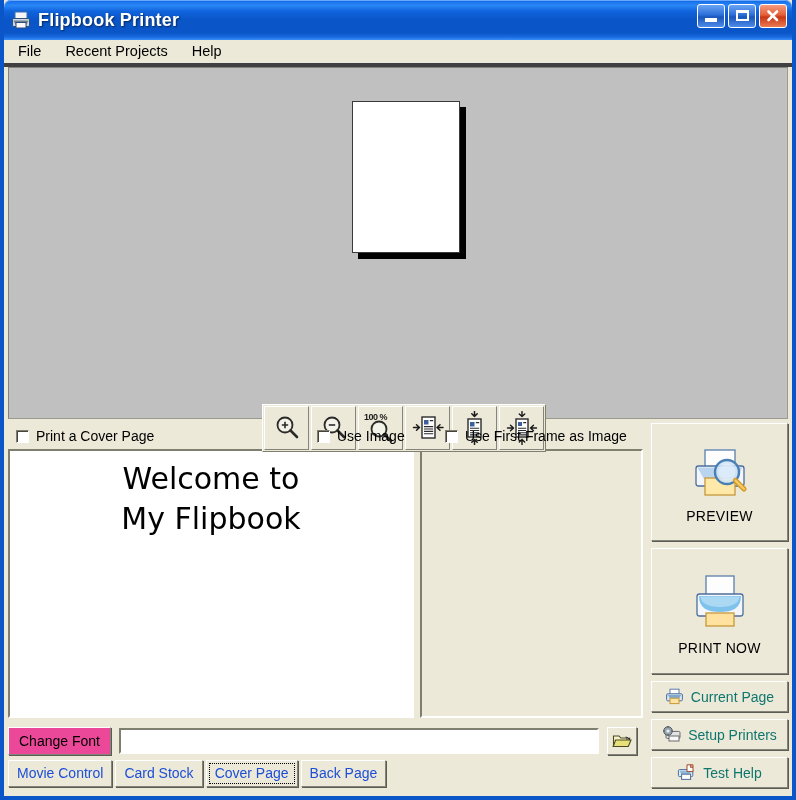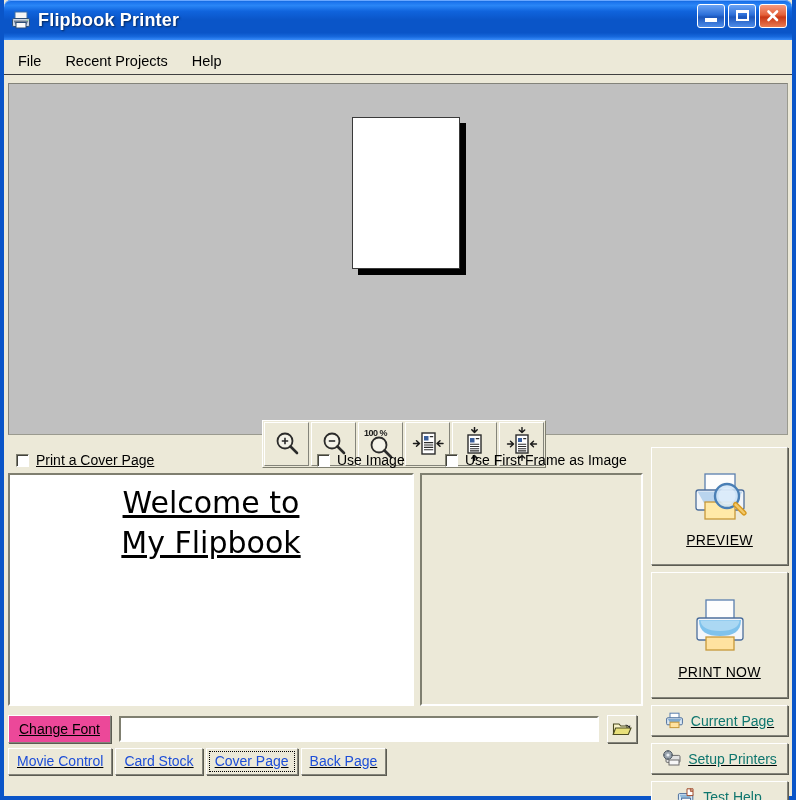--- a/index.html
+++ b/index.html
@@ -21,21 +21,20 @@
     left: 0; top: 0;
     width: 796px;
     height: 800px;
     box-sizing: border-box;
     border-left: 4px solid #0a55c8;
     border-right: 4px solid #0a55c8;
     border-bottom: 4px solid #0a55c8;
     background: #ece9d8;
     display: flex;
     flex-direction: column;
-    gap: 8px;
   }
 
   
   .titlebar {
     height: 40px;
     flex: 0 0 40px;
     position: relative;
     background: linear-gradient(to bottom,
         #0e62d6 0%, #1d76ee 6%, #2a86f6 14%,
         #1064dd 28%, #0a55c8 50%, #0a55c8 82%,
@@ -96,21 +95,21 @@
 
   
   .menubar {
     flex: 0 0 27px;
     height: 27px;
     background: #ece9d8;
     display: flex;
     align-items: center;
     padding-left: 10px;
     box-sizing: border-box;
-    border-bottom: 1px solid #404040;
+    border-bottom: 4px solid #404040;
   }
   .menu-item {
     font-size: 14.5px;
     color: #000;
     padding: 2px 10px 3px 4px;
     margin-right: 10px;
     cursor: default;
     white-space: nowrap;
   }
 
@@ -173,23 +172,22 @@
     letter-spacing: -0.5px;
     color: #1a1a1a;
     font-family: "Liberation Sans", sans-serif;
   }
 
   
   .lower {
     flex: 1 1 auto;
     display: flex;
     min-height: 0;
-    padding: 4px 4px 12px 4px;
-    box-sizing: border-box;
-    text-decoration: underline;
+    padding: 4px 4px 0 4px;
+    box-sizing: border-box;
   }
   .left-col {
     flex: 1 1 auto;
     display: flex;
     flex-direction: column;
     min-width: 0;
   }
   .right-col {
     flex: 0 0 137px;
     width: 137px;

